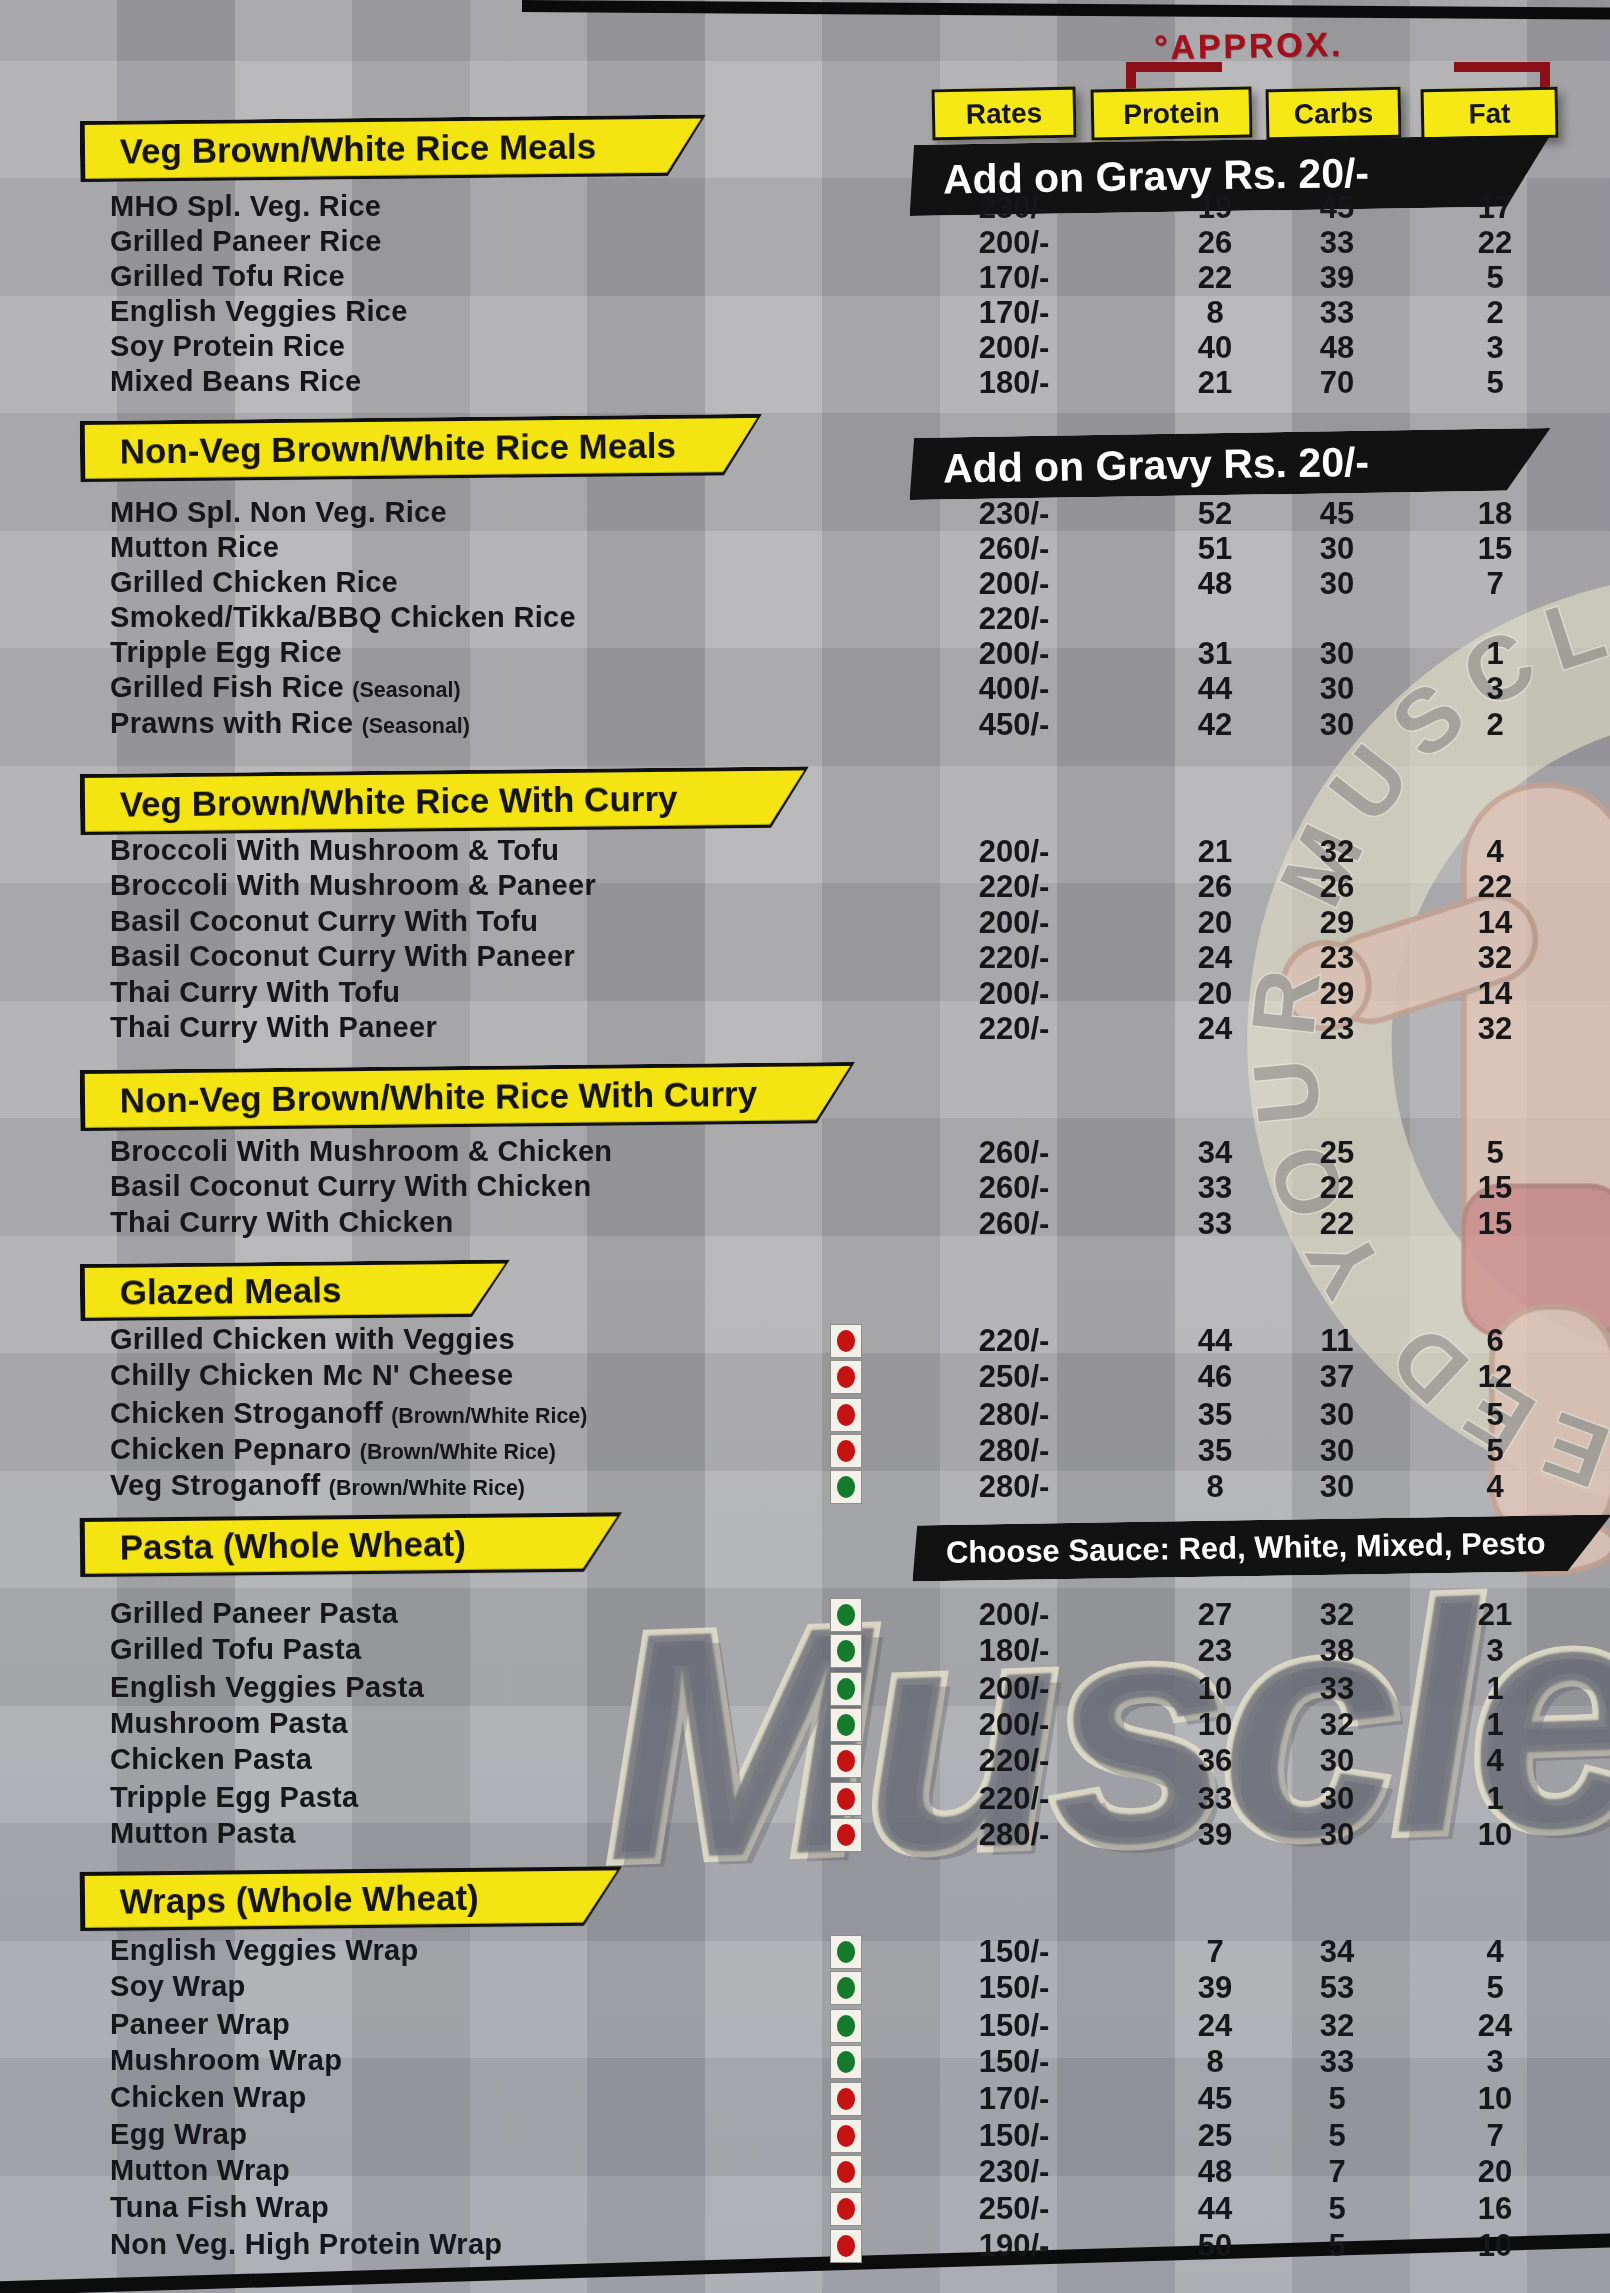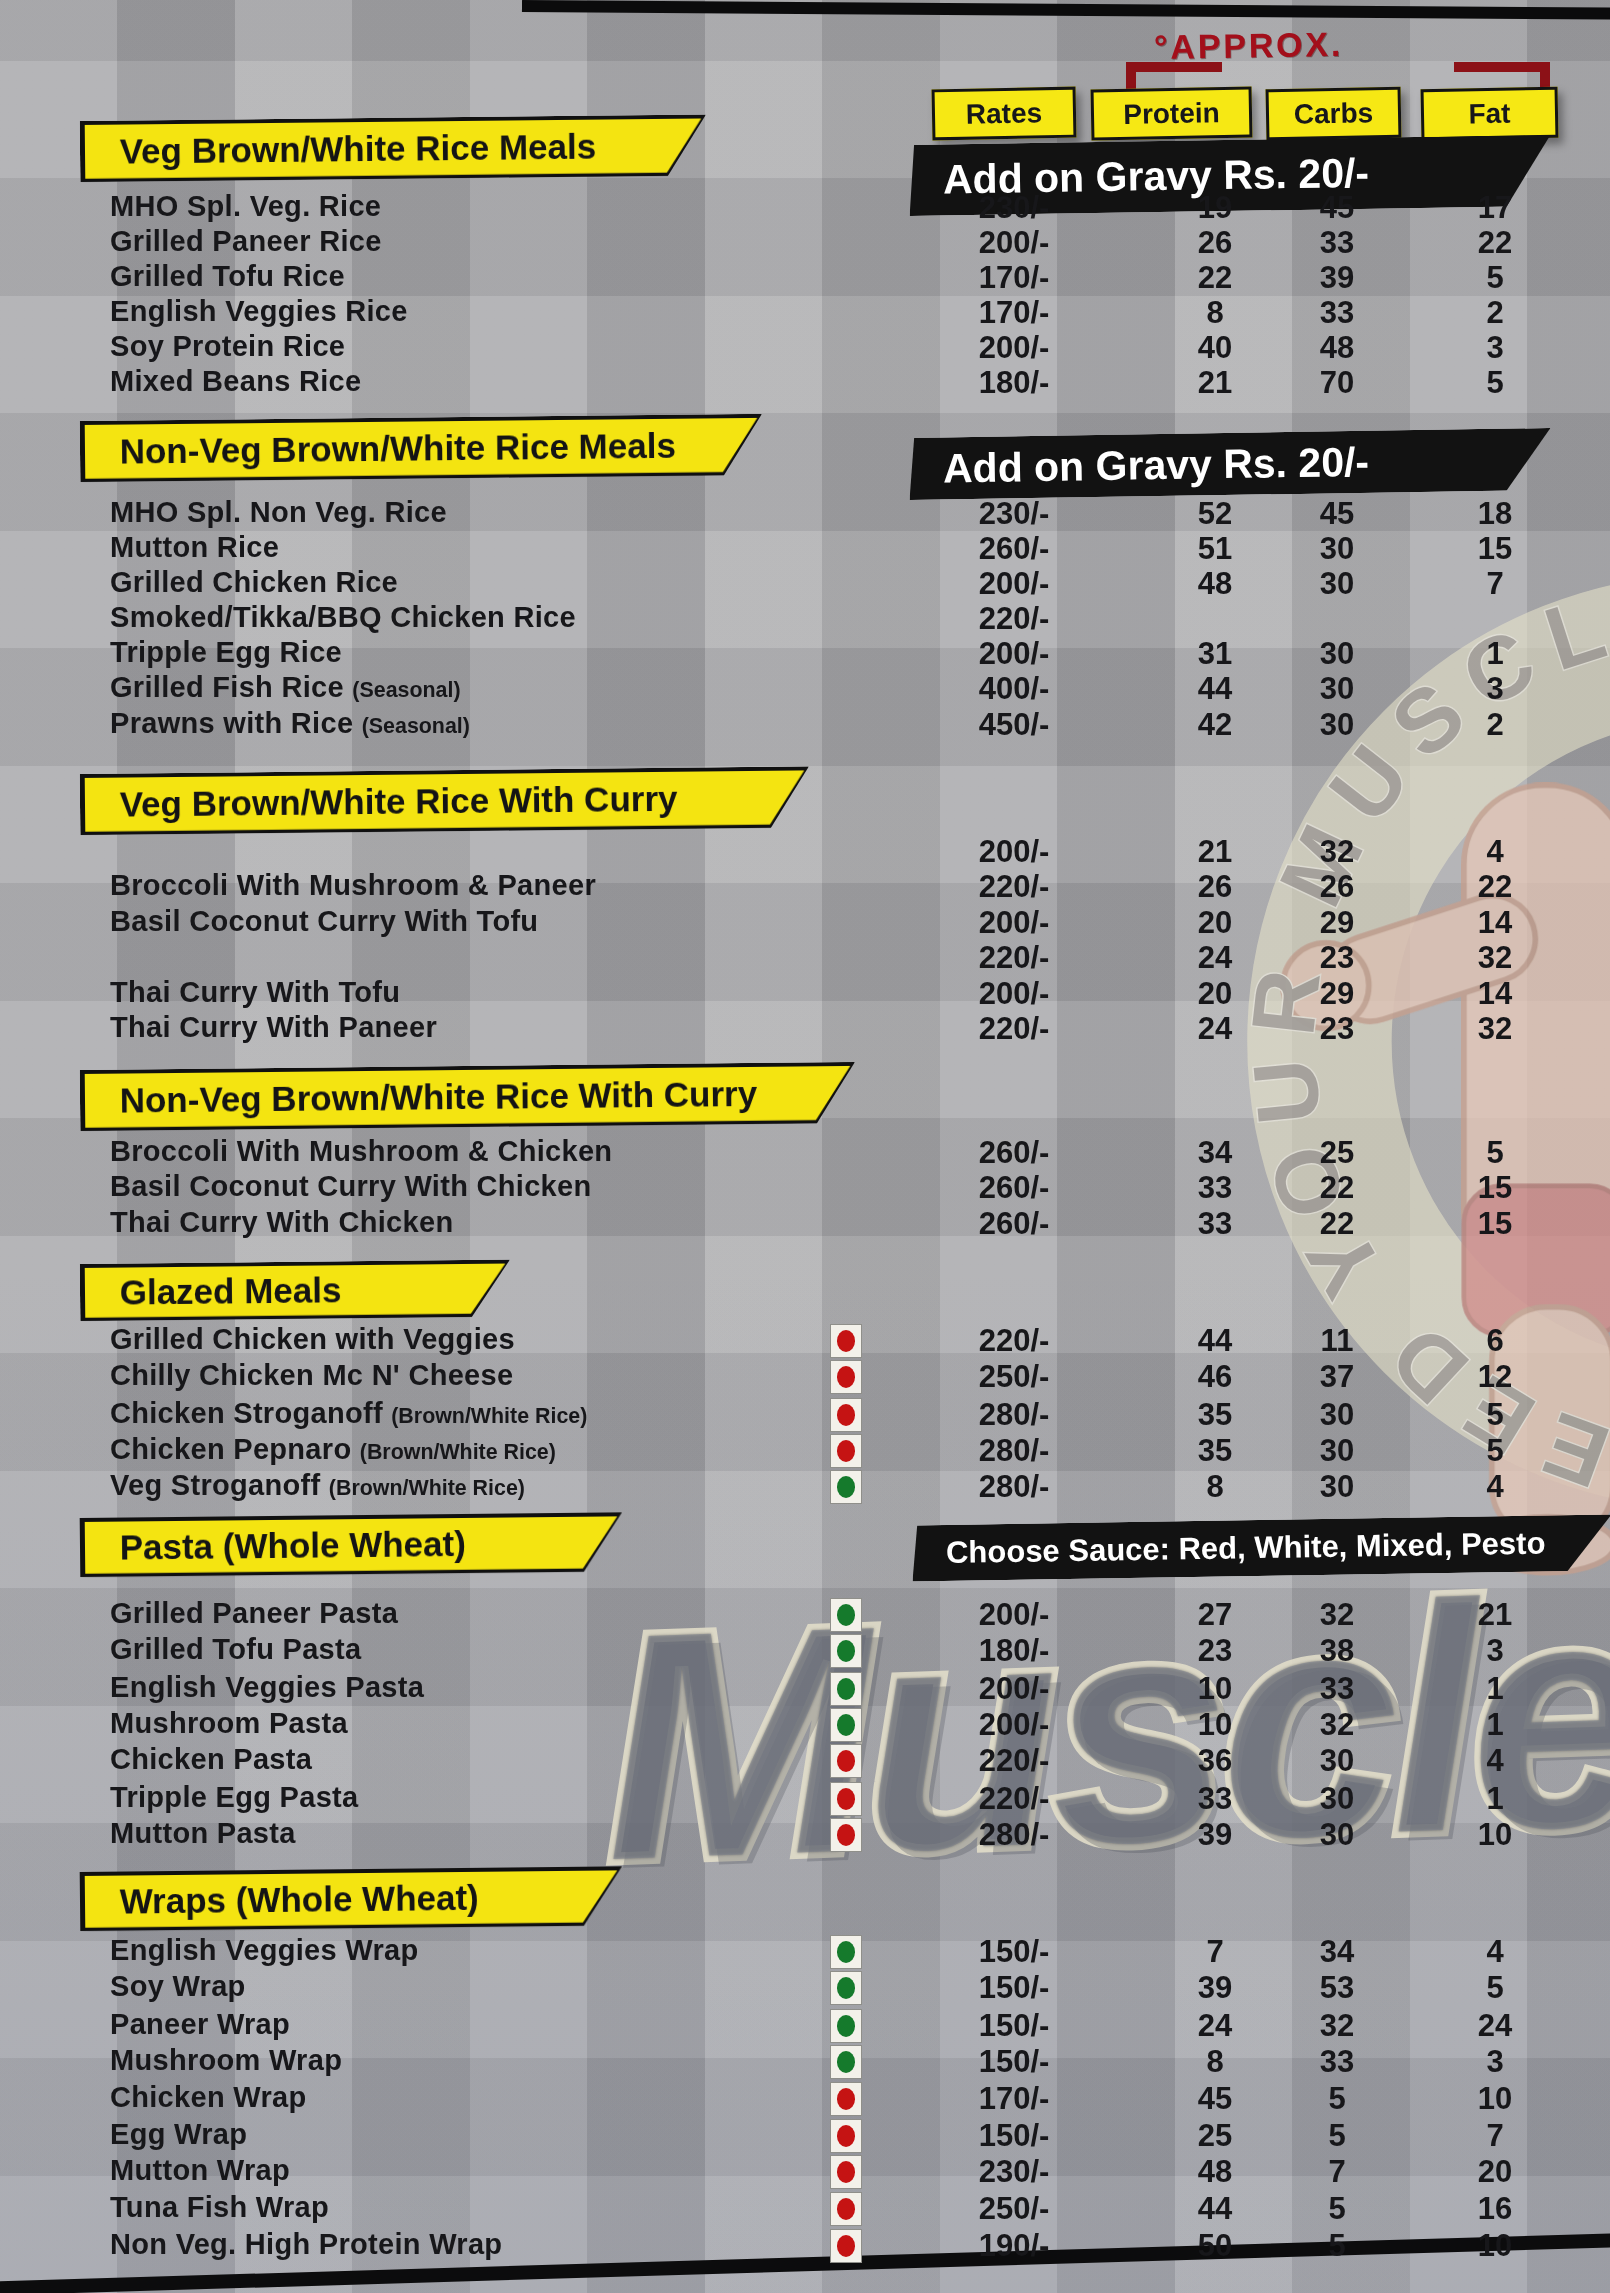--- a/index.html
+++ b/index.html
@@ -256,20 +256,21 @@
   </div>
     </div>
 
     <div class="section">
       <div class="sec-banner" style="left: 80px; top: 774px; width: 720px; height: 54px;">
         <div class="sec-banner-in">Veg Brown/White Rice With Curry</div>
       </div>
 
       <div class="rows" style="top: 834px;">
     <div class="menu-row" style="top: 0px;">
+      <div class="row-name"><span class="nm">Broccoli With Mushroom &amp; Tofu</span></div>
 
       <div class="cell rate">200/-</div>
       <div class="cell protein">21</div>
       <div class="cell carbs">32</div>
       <div class="cell fat">4</div>
     </div>
 
     <div class="menu-row" style="top: 35px;">
       <div class="row-name"><span class="nm">Broccoli With Mushroom &amp; Paneer</span></div>
 
@@ -282,20 +283,21 @@
     <div class="menu-row" style="top: 71px;">
       <div class="row-name"><span class="nm">Basil Coconut Curry With Tofu</span></div>
 
       <div class="cell rate">200/-</div>
       <div class="cell protein">20</div>
       <div class="cell carbs">29</div>
       <div class="cell fat">14</div>
     </div>
 
     <div class="menu-row" style="top: 106px;">
+      <div class="row-name"><span class="nm">Basil Coconut Curry With Paneer</span></div>
 
       <div class="cell rate">220/-</div>
       <div class="cell protein">24</div>
       <div class="cell carbs">23</div>
       <div class="cell fat">32</div>
     </div>
 
     <div class="menu-row" style="top: 142px;">
       <div class="row-name"><span class="nm">Thai Curry With Tofu</span></div>
 

